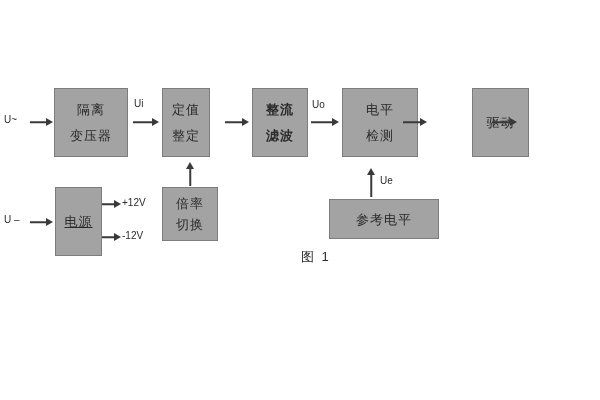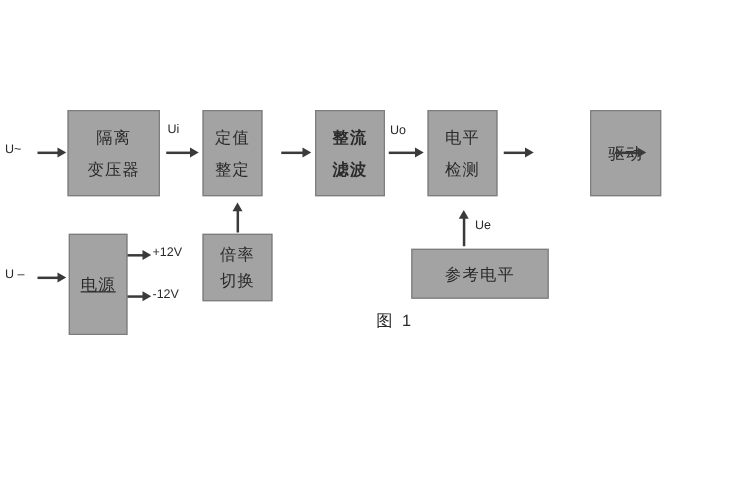--- a/index.html
+++ b/index.html
@@ -105,21 +105,21 @@
     <span>整流</span>
     <span>滤波</span>
   </div>
 
   <span class="sig" style="left:312px;top:100px;">Uo</span>
   <div class="harrow" style="left:311px;top:117px;width:28px;">
       <i class="line"></i>
       <i class="head"></i>
     </div>
 
-  <div class="box" style="left:342px;top:88px;width:56px;height:69px;">
+  <div class="box" style="left:342px;top:88px;width:76px;height:69px;">
     <span>电平</span>
     <span>检测</span>
   </div>
 
   <div class="harrow" style="left:403px;top:117px;width:24px;">
       <i class="line"></i>
       <i class="head"></i>
     </div>
 
   <div class="box single" style="left:430px;top:88px;width:57px;height:69px;margin-left:42px;">
@@ -131,21 +131,21 @@
       <i class="head"></i>
     </div>
 
 
   <span class="sig" style="left:4px;top:215px;">U –</span>
   <div class="harrow" style="left:30px;top:217px;width:23px;">
       <i class="line"></i>
       <i class="head"></i>
     </div>
 
-  <div class="box single" style="left:55px;top:187px;width:47px;height:81px;text-decoration:underline;">
+  <div class="box single" style="left:55px;top:187px;width:47px;height:69px;text-decoration:underline;">
     <span>电源</span>
   </div>
 
   <div class="harrow" style="left:102px;top:199px;width:19px;">
       <i class="line"></i>
       <i class="head"></i>
     </div>
   <span class="sig" style="left:122px;top:198px;">+12V</span>
 
   <div class="harrow" style="left:102px;top:232px;width:19px;">

